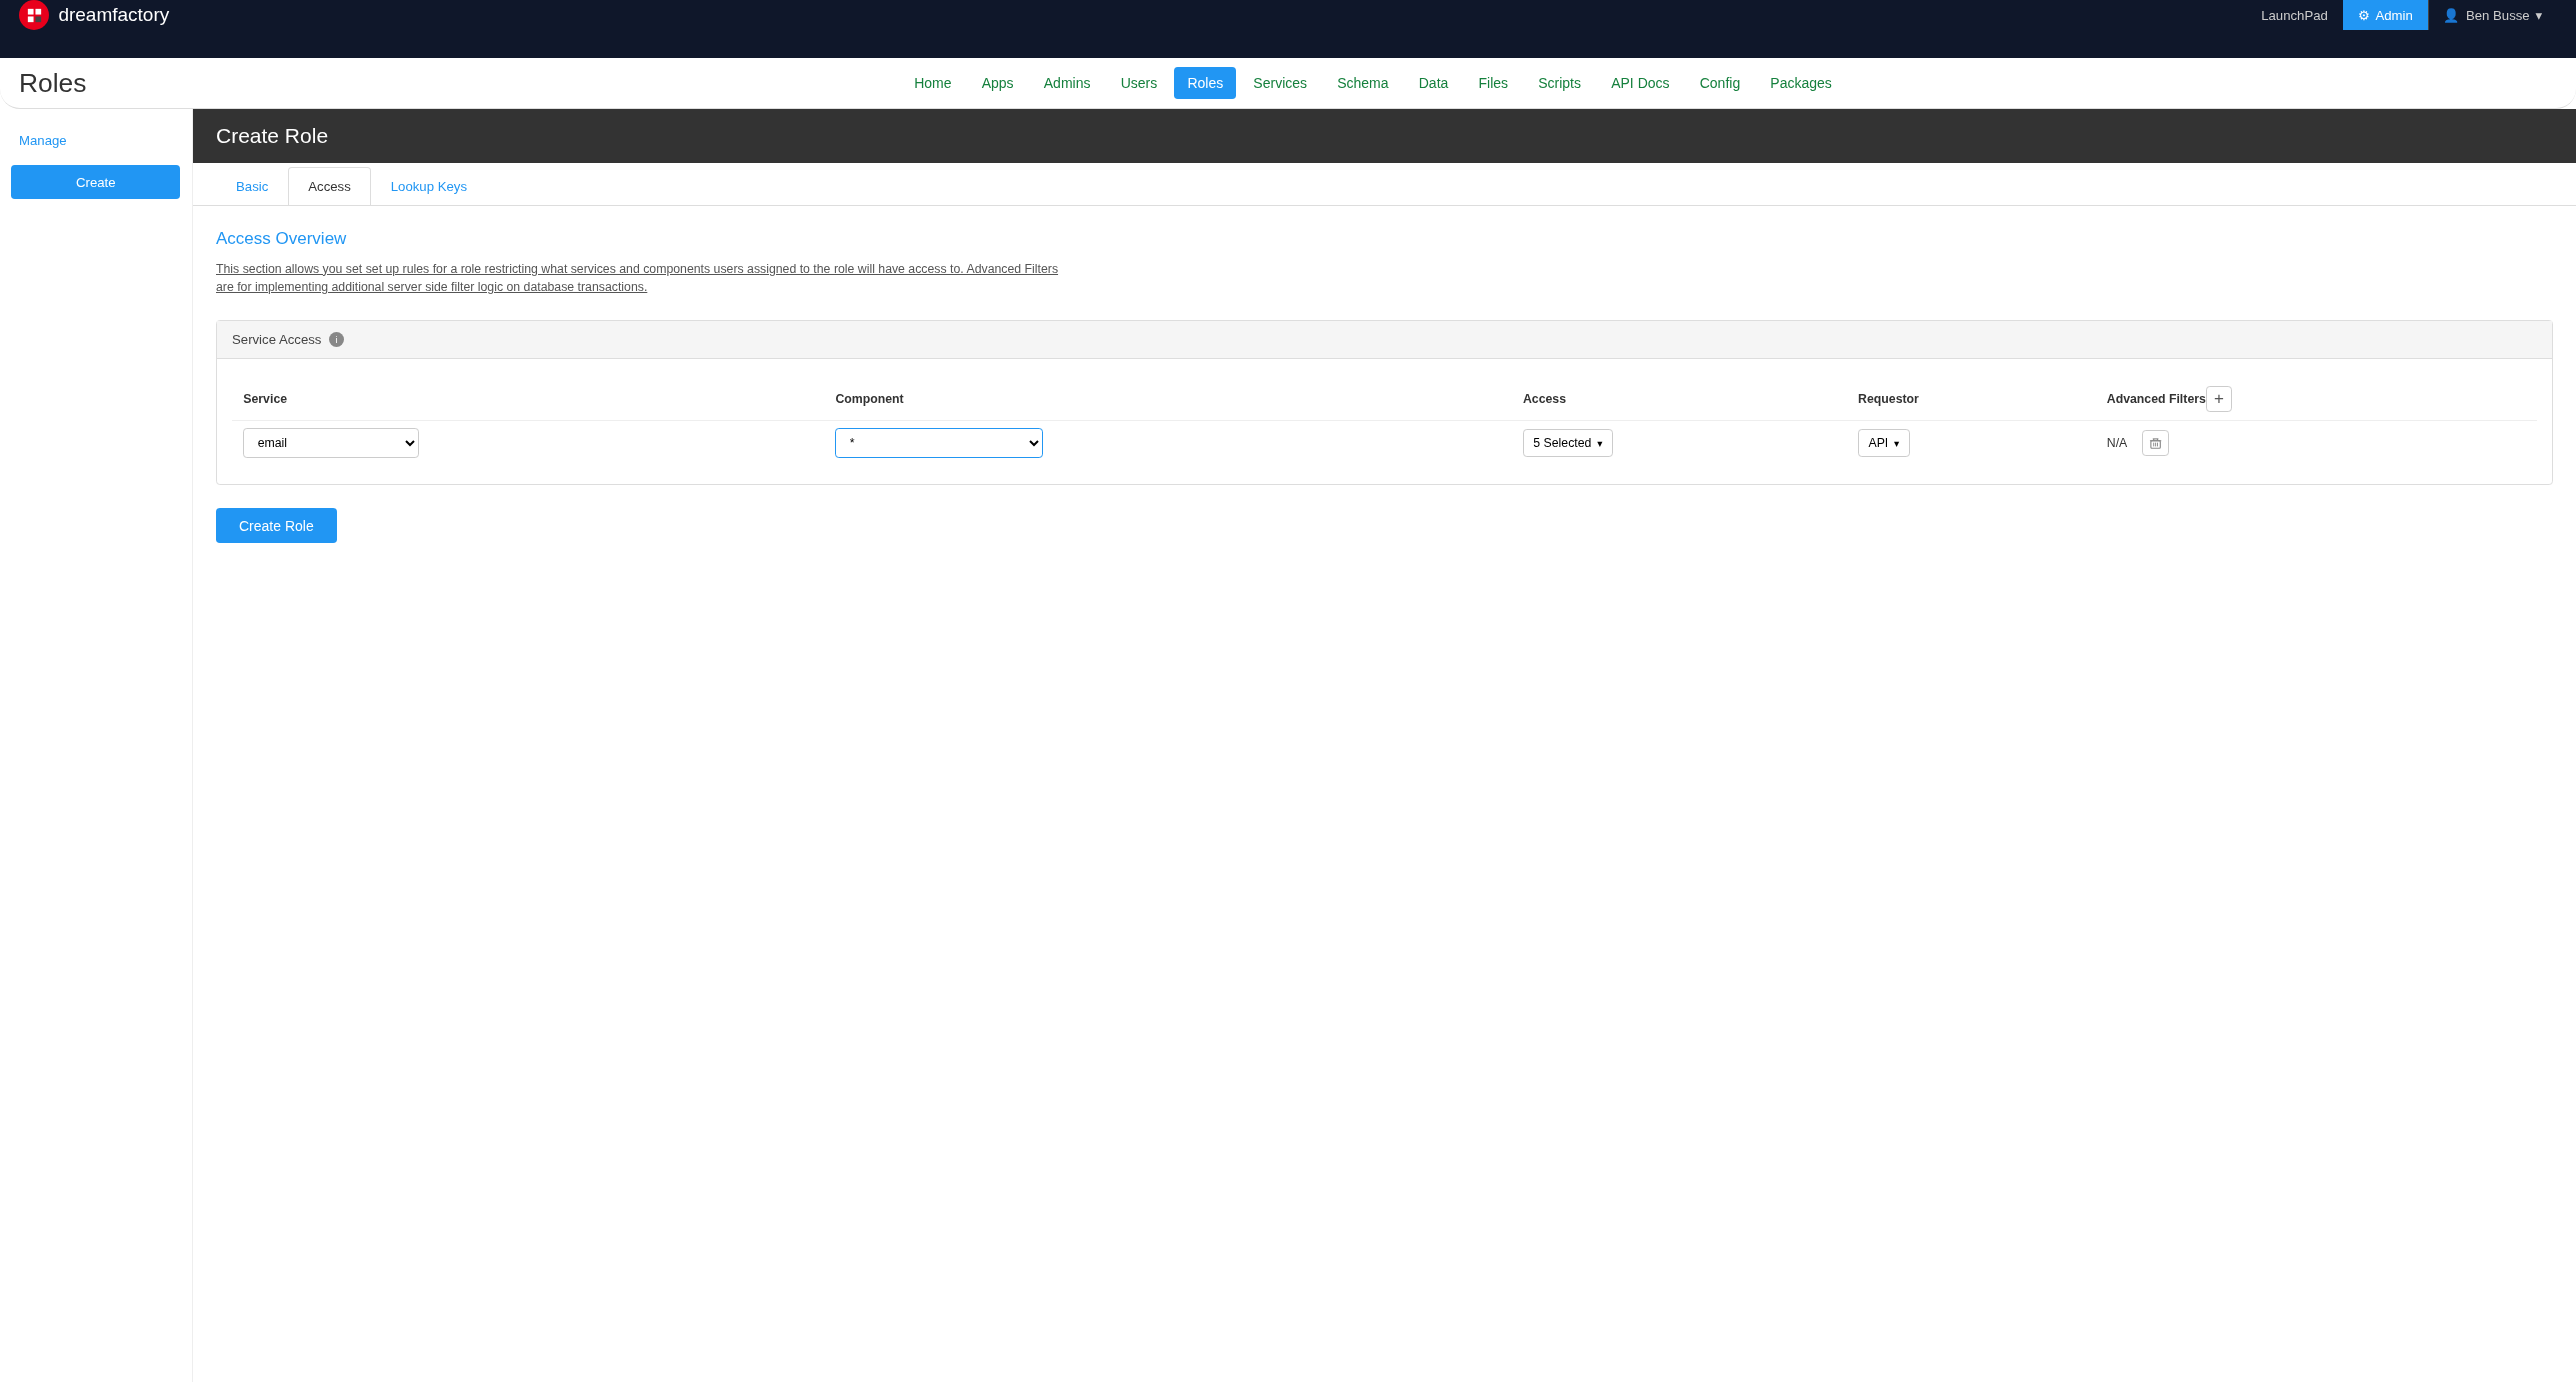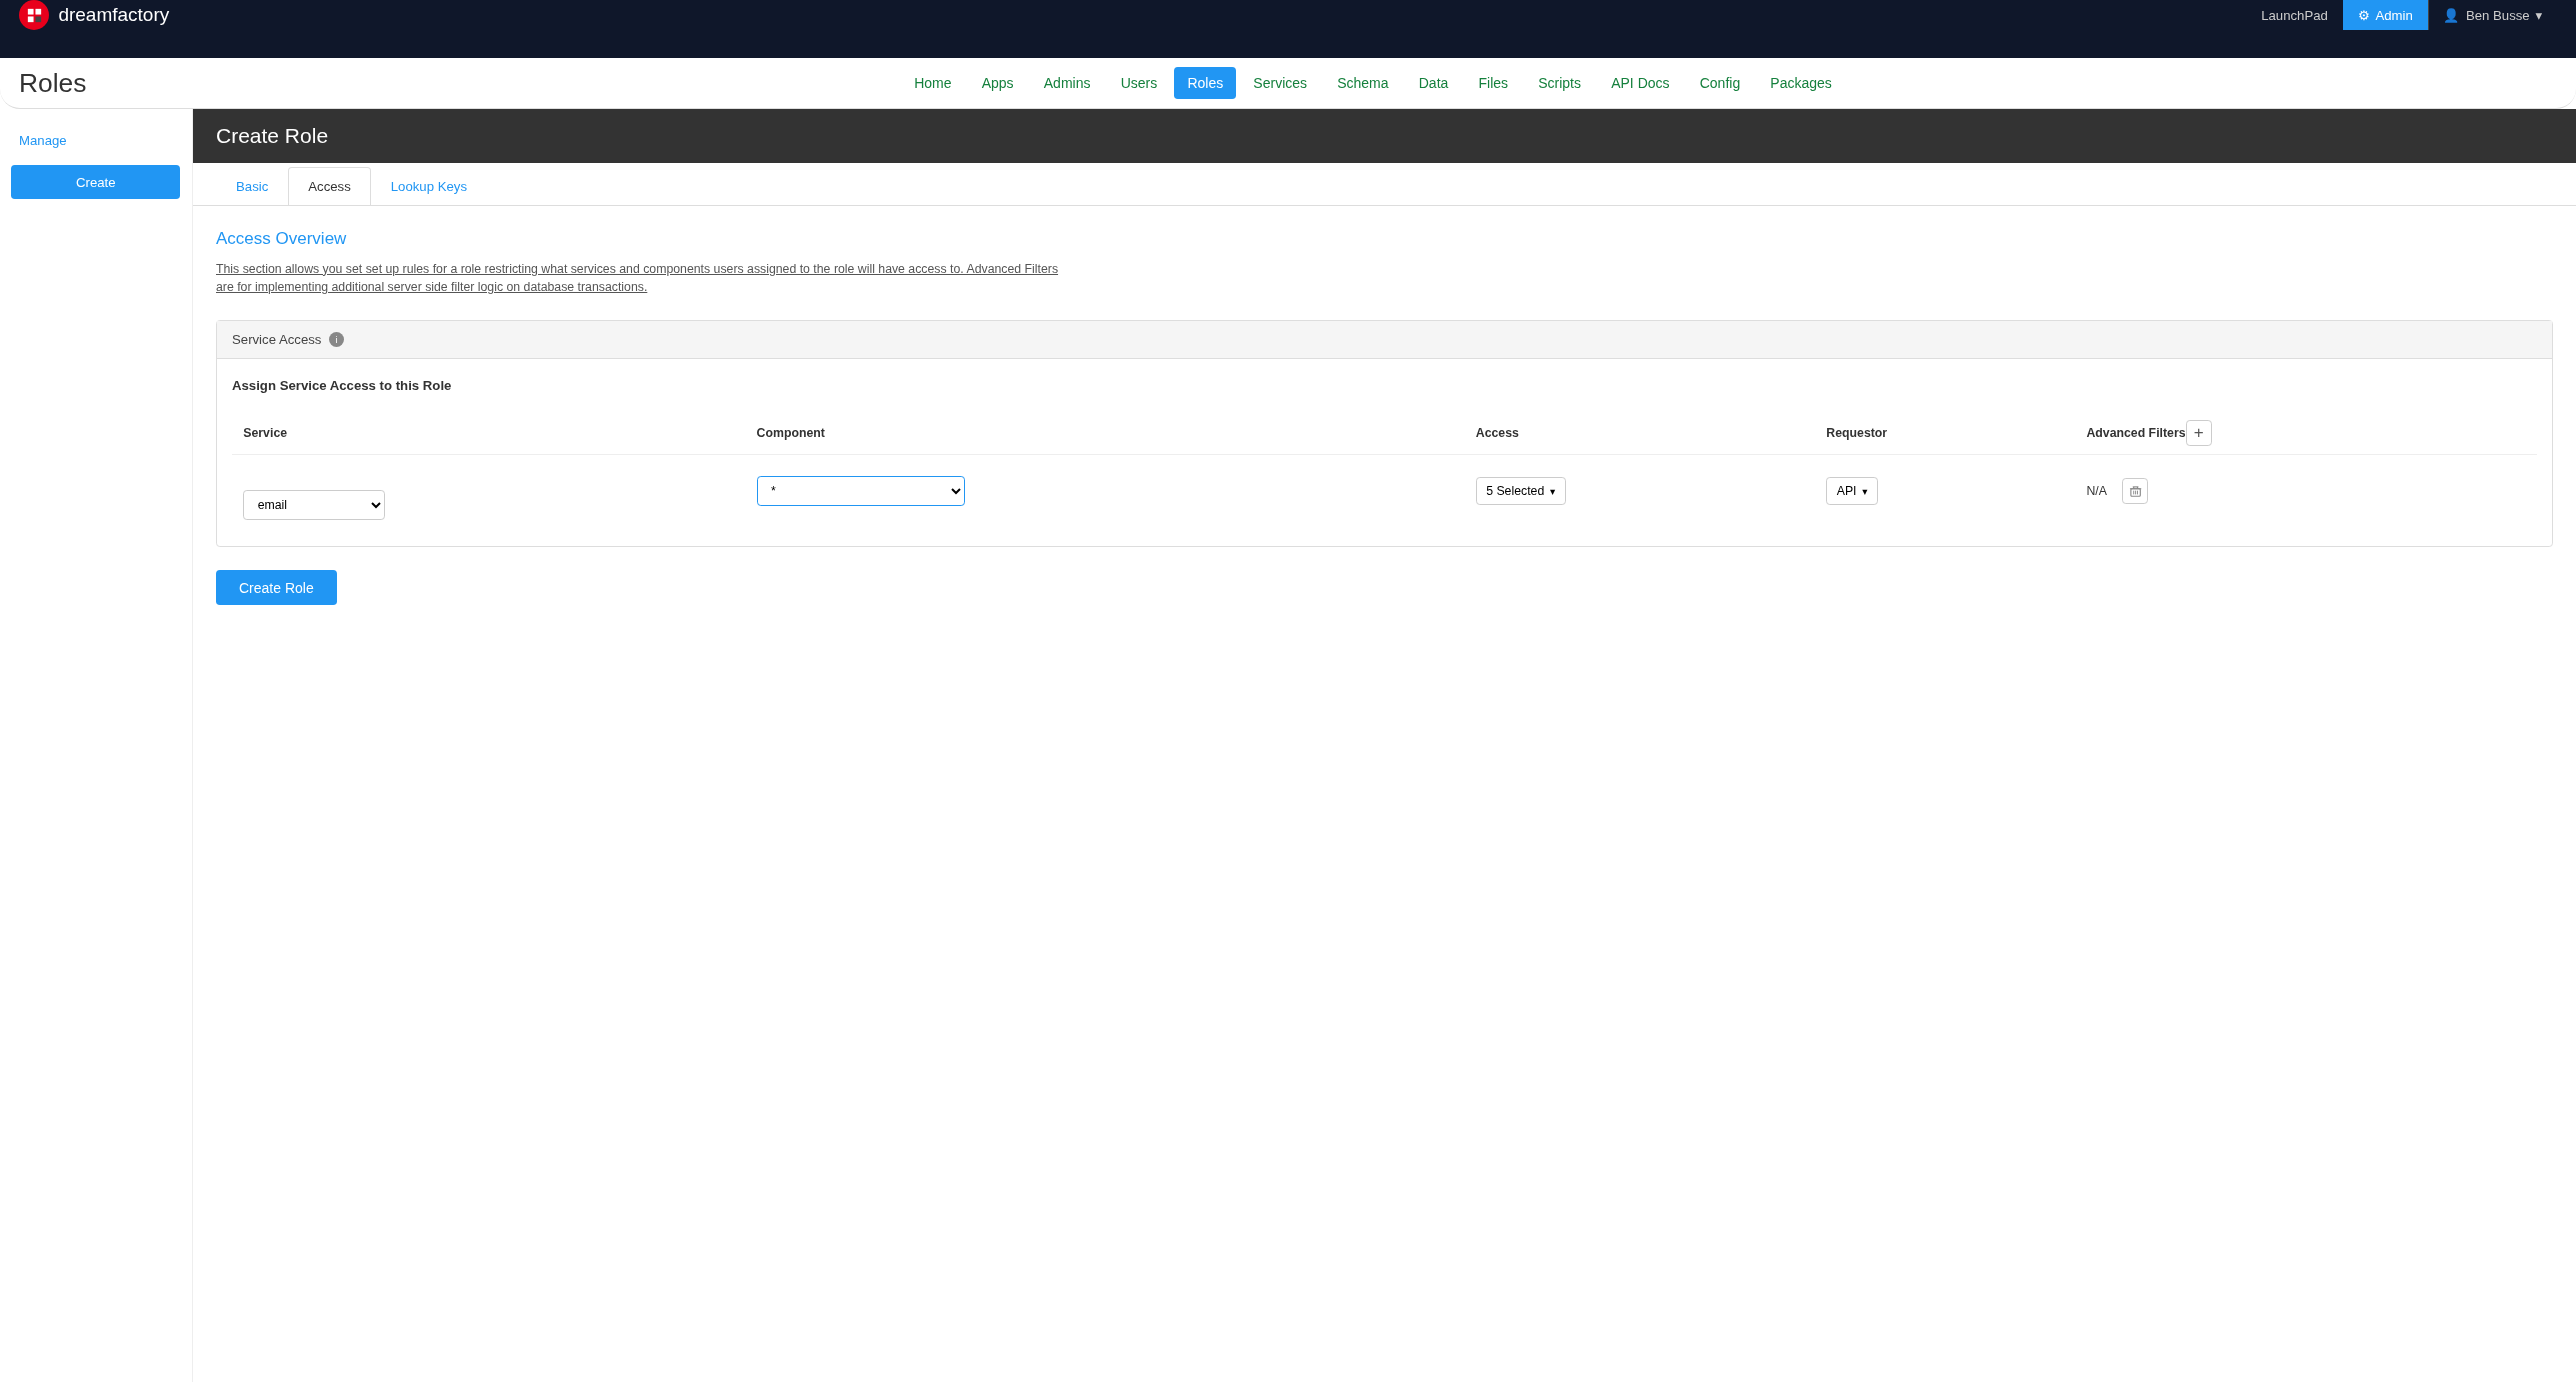--- a/index.html
+++ b/index.html
@@ -263,22 +263,21 @@
     select {
       border: 0.9px solid #ccc;
       border-radius: 3.8px;
       padding: 5.7px 9.4px;
       font-size: 12.3px;
       background: #fff;
       cursor: pointer;
       appearance: auto;
     }
     .service-select {
-      width: 142px;
-      margin-top: 28px;
+      width: 176px;
     }
     .component-select {
       width: 208px;
       border-color: #2196f3;
     }
     .access-dropdown {
       padding: 5.7px 9.4px;
       border: 0.9px solid #ccc;
       border-radius: 3.8px;
       background: #fff;
@@ -407,21 +406,20 @@
       <h2 class="section-title">Access Overview</h2>
       <p class="section-description">This section allows you set set up rules for a role restricting what services and components users assigned to the role will have access to. Advanced Filters are for implementing additional server side filter logic on database transactions.</p>
 
       
       <div class="service-access-box">
         <div class="service-access-header">
           <span>Service Access</span>
           <span class="info-icon">i</span>
         </div>
         <div class="service-access-body">
-          <div class="assign-label">Assign Service Access to this Role</div>
           <table class="access-table">
             <thead>
               <tr>
                 <th>Service</th>
                 <th>Component</th>
                 <th>Access</th>
                 <th>Requestor</th>
                 <th>
                   <div class="th-advanced-filters">
                     <span>Advanced Filters</span>

